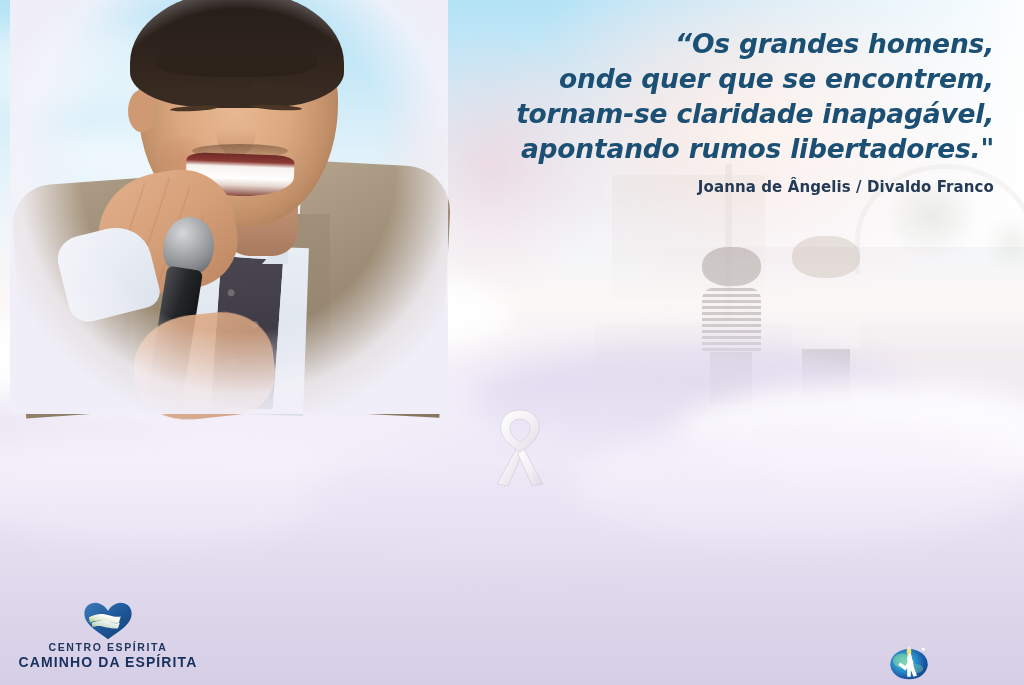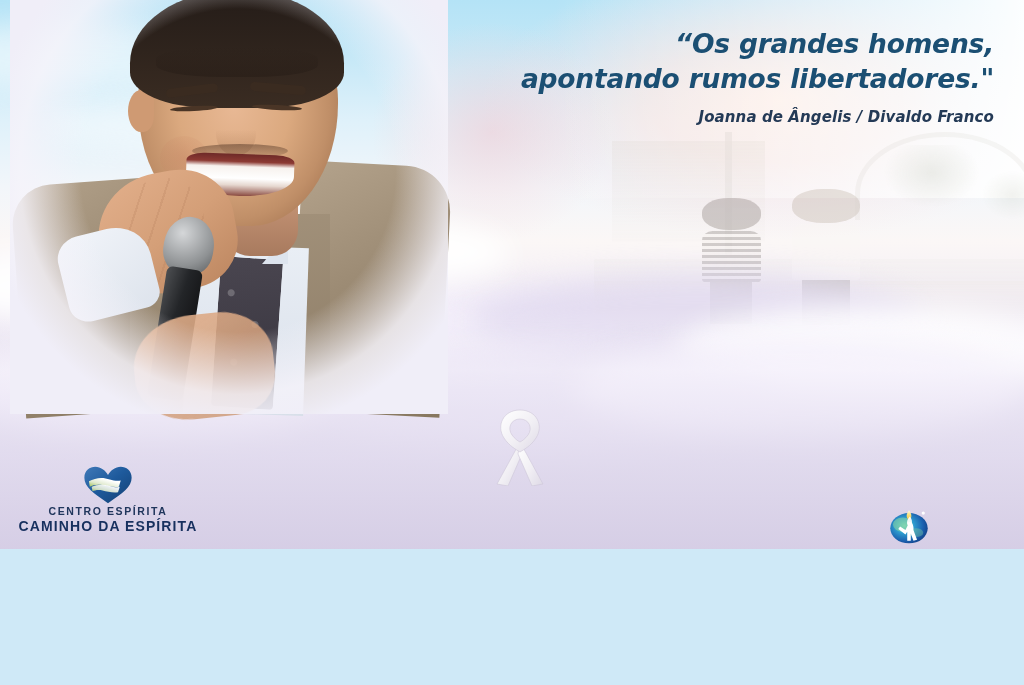--- a/index.html
+++ b/index.html
@@ -5,21 +5,21 @@
   * { margin:0; padding:0; box-sizing:border-box; }
   html,body { width:1024px; height:685px; overflow:hidden; }
   body {
     font-family:"Liberation Sans", sans-serif;
     background:#cfe9f7;
     position:relative;
   }
 
   #stage {
     position:absolute; left:0; top:0;
-    width:1024px; height:549px;
+    width:1024px; height:685px;
     overflow:hidden;
   }
 
   
   .bg-sky {
     position:absolute; inset:0;
     background:
       linear-gradient(to bottom,
         #b4e3f6 0%,
         #c5e8f7 10%,
@@ -278,21 +278,20 @@
     font-weight:700;
     font-size:26.5px;
     line-height:35px;
     color:#1b4f73;
     letter-spacing:-0.2px;
     white-space:nowrap;
   }
   .quote-attr {
     margin-top:12px;
     font-family:"DejaVu Sans", sans-serif;
-    font-style:italic;
     font-weight:700;
     font-size:15px;
     color:#243a56;
     letter-spacing:0.1px;
   }
 
   
   .ribbon {
     position:absolute; left:484px; top:408px;
     width:72px; height:78px; z-index:22;
@@ -409,20 +408,22 @@
     <div class="mic">
       <div class="head-m"></div>
       <div class="body-m"></div>
     </div>
     <div class="hand2"></div>
     <div class="pt-fade"></div>
   </div>
 
   <div class="quote">
     <div class="quote-line">“Os grandes homens,</div>
+    <div class="quote-line">onde quer que se encontrem,</div>
+    <div class="quote-line">tornam-se claridade inapagável,</div>
     <div class="quote-line">apontando rumos libertadores."</div>
     <div class="quote-attr">Joanna de Ângelis / Divaldo Franco</div>
   </div>
 
   <div class="ribbon">
     <svg viewBox="0 0 72 78" width="72" height="78" aria-hidden="true">
       <defs>
         <linearGradient id="rg" x1="0" y1="0" x2="1" y2="1">
           <stop offset="0%" stop-color="#ffffff"></stop>
           <stop offset="55%" stop-color="#f1eff4"></stop>

